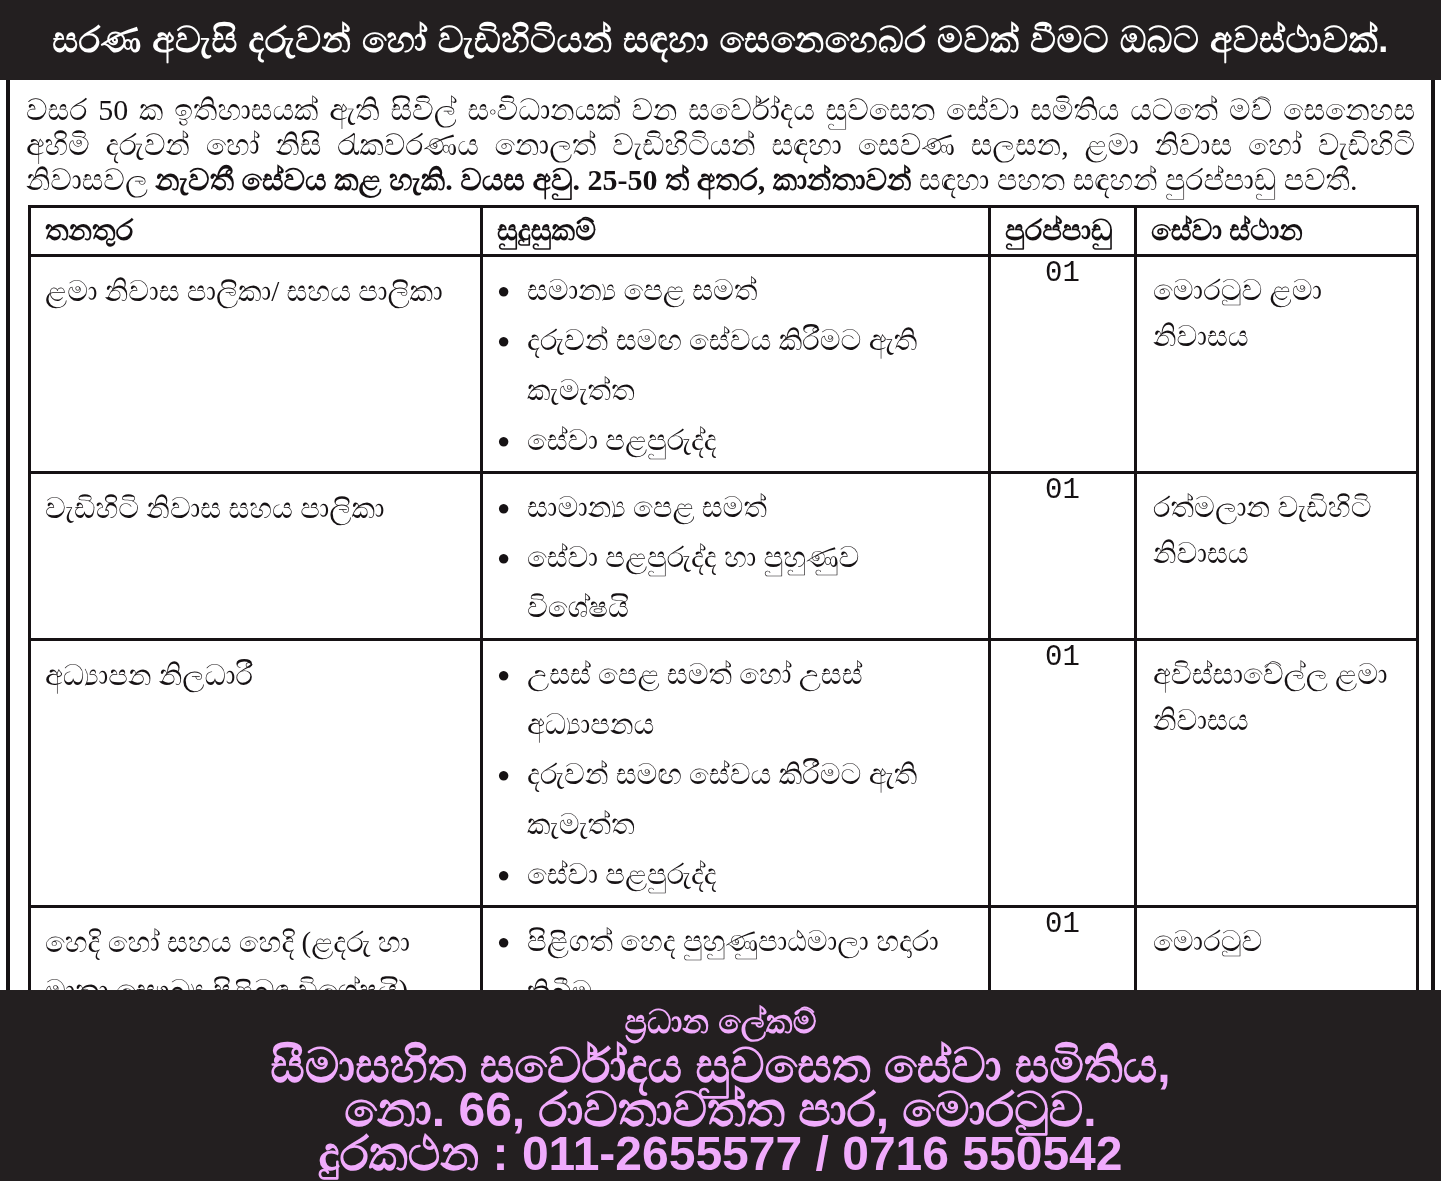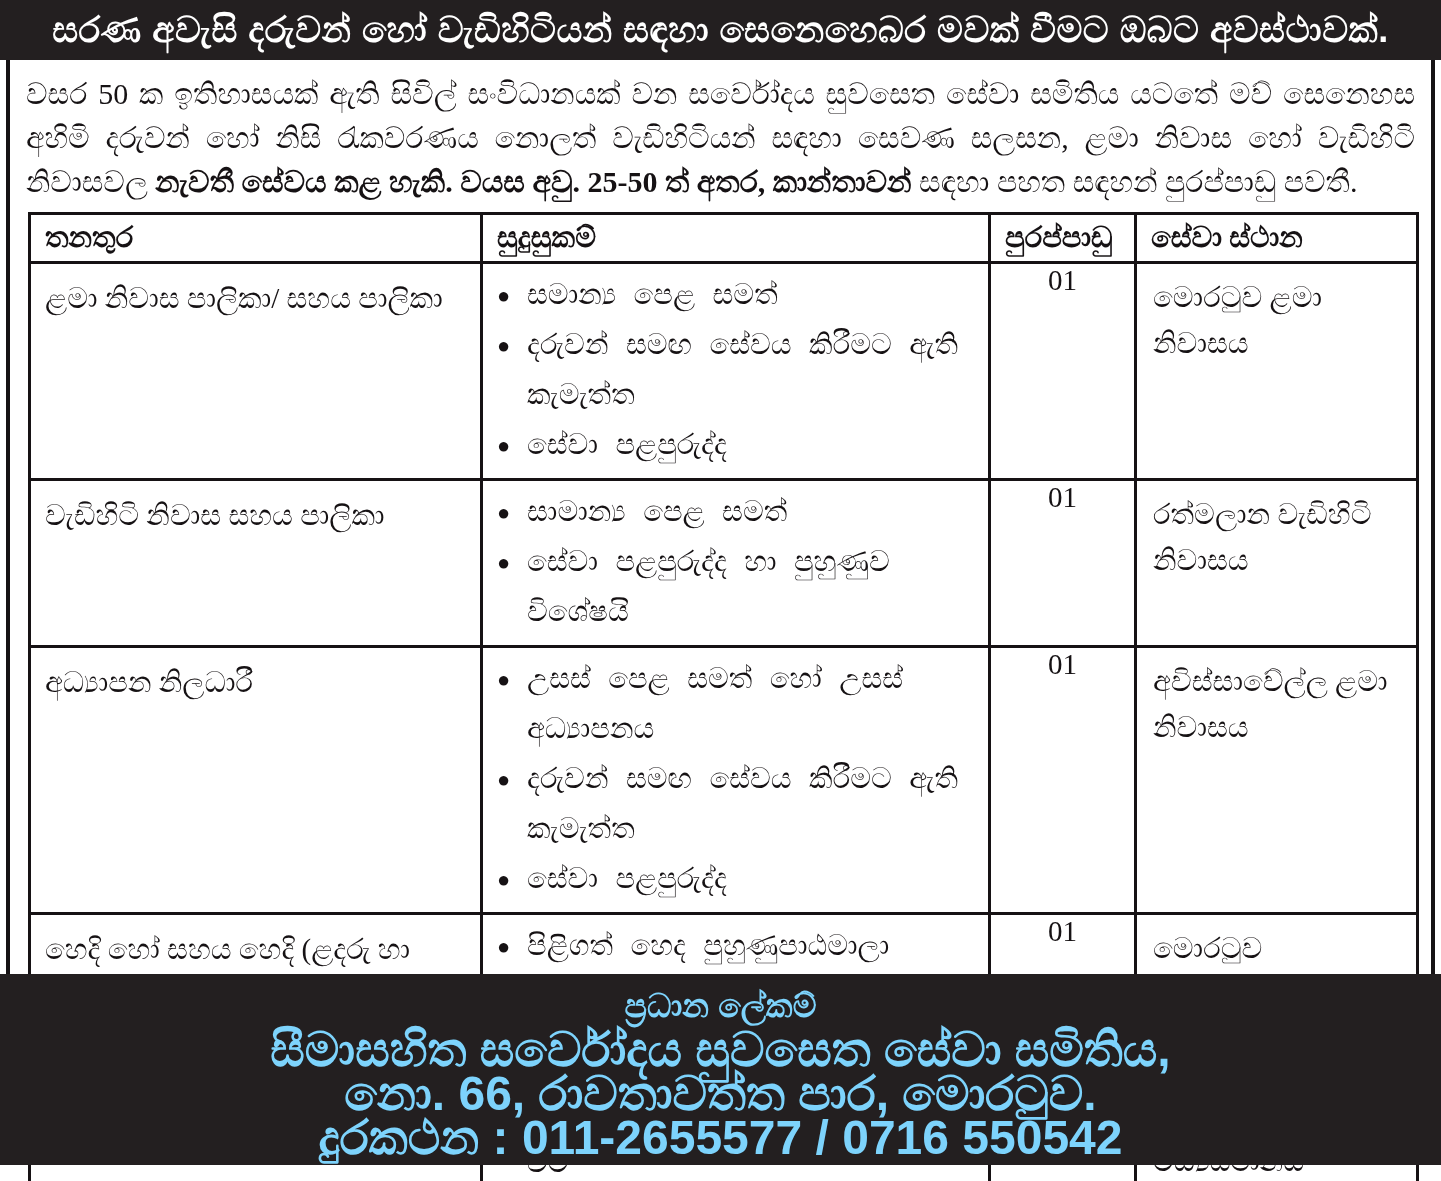--- a/index.html
+++ b/index.html
@@ -11,21 +11,21 @@
   body {
     height: 1181px;
     position: relative;
     font-family: "Liberation Serif", "DejaVu Serif", serif;
     color: #161214;
     overflow: hidden;
   }
 
   
   .title-bar {
-    height: 60px;
+    height: 80px;
     background: #231f20;
     color: #ffffff;
     display: flex;
     align-items: center;
     justify-content: center;
     font-family: "Liberation Sans", "DejaVu Sans", sans-serif;
     font-weight: bold;
     font-size: 36px;
     letter-spacing: 0.5px;
     white-space: nowrap;
@@ -38,21 +38,21 @@
     height: 926px;
     border: 4px solid #161214;
     border-top: 0;
     background: #ffffff;
   }
 
   .intro-paragraph, .outro-paragraph {
     margin: 0;
     padding: 12px 16px 4px 16px;
     font-size: 30px;
-    line-height: 44px;
+    line-height: 35px;
     text-align: justify;
   }
   .bold-seg { font-weight: bold; }
 
   
   table.vacancies {
     border-collapse: collapse;
     table-layout: fixed;
     margin: 4px 16px 0 18px;
     width: 1388px;
@@ -71,21 +71,21 @@
     vertical-align: middle;
     padding: 2px 0 2px 14px;
   }
   th.th-vacancies { text-align: left; padding-left: 8px; padding-right: 4px; }
   th.th-location  { text-align: center; }
 
   td.position-cell {
     padding: 10px 8px 14px 14px;
     line-height: 48px;
   }
-  td.qualifications-cell { padding: 8px 22px 6px 12px; font-family: Liberation Mono, monospace; }
+  td.qualifications-cell { padding: 8px 22px 6px 12px; }
   td.qualifications-cell ul {
     list-style: none;
     margin: 0;
     padding: 0;
   }
   td.qualifications-cell li {
     position: relative;
     padding-left: 32px;
     line-height: 50px;
   }
@@ -94,42 +94,43 @@
     position: absolute;
     left: 2px;
     top: 1px;
     font-size: 22px;
   }
   td.vacancies-cell {
     text-align: center;
     vertical-align: middle;
     font-size: 32px;
     padding: 0 4px;
+    font-family: Liberation Mono, monospace;
   }
   td.location-cell {
     padding: 10px 5px 6px 16px;
     line-height: 46px;
   }
 
   
   tr.row-0 { height: 150px; }
   tr.row-1 { height: 86px;  }
   tr.row-2 { height: 145px; }
   tr.row-3 { height: 122px; }
   tr.row-4 { height: 68px;  }
 
   
   .footer {
     position: absolute;
     left: 0;
-    bottom: 16px;
+    bottom: 0;
     width: 100%;
     height: 191px;
     background: #231f20;
-    color: #7dd3fc;
+    color: #f0abfc;
     font-family: "Liberation Sans", "DejaVu Sans", sans-serif;
     font-weight: bold;
     text-align: center;
     padding-top: 10px;
     box-sizing: border-box;
   }
   .footer .footer-line {
     font-size: 48px;
     line-height: 44px;
     white-space: nowrap;

